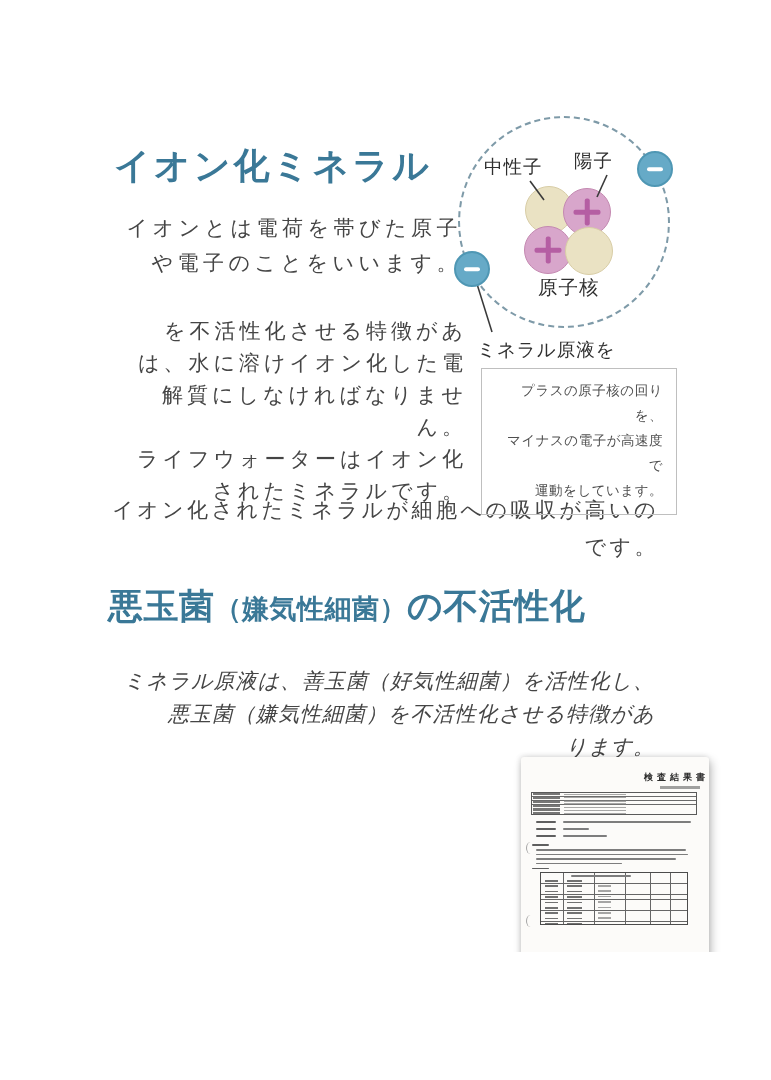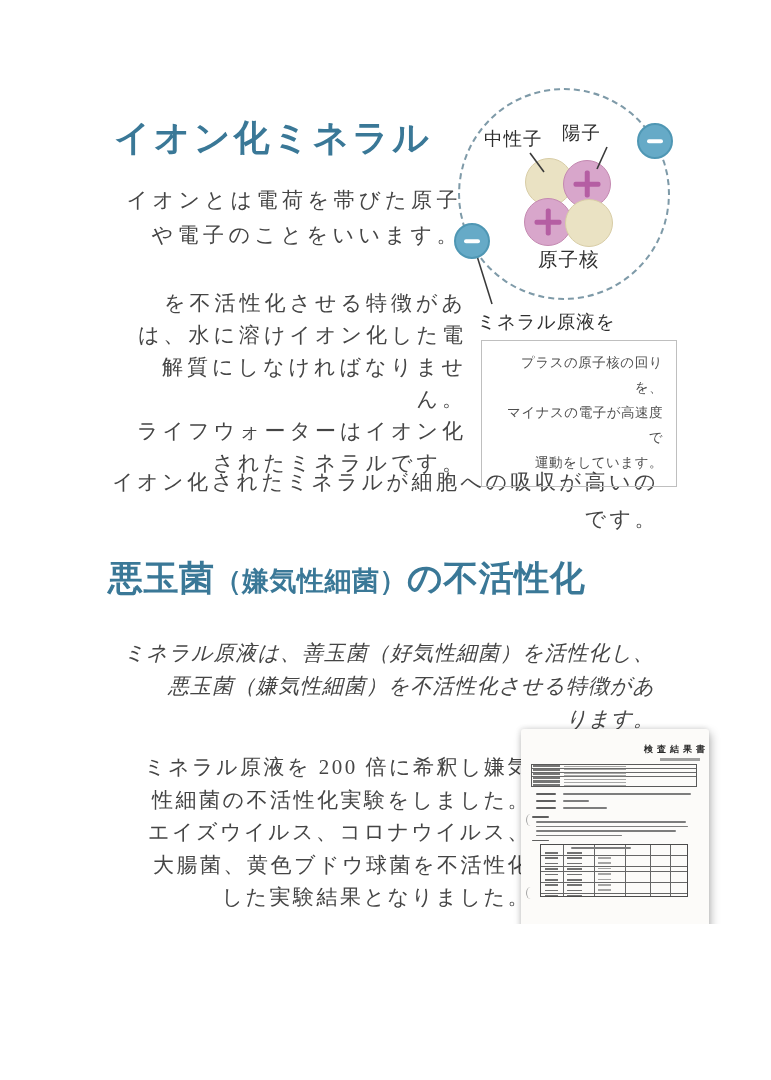--- a/index.html
+++ b/index.html
@@ -1,17 +1,17 @@
 <!DOCTYPE html>
 <html><head>
 <meta charset="utf-8">
 <style>
   html,body{margin:0;padding:0;background:#ffffff;}
   .page{position:relative;width:771px;height:924px;background:#ffffff;overflow:hidden;
-        font-family:"Liberation Serif","DejaVu Serif",serif;color:#3f3f3f;}
+        font-family:"Liberation Serif","DejaVu Serif",serif;color:#3f3f3f;margin-top:28px;}
   .abs{position:absolute;}
   .preline{white-space:pre-line;text-align:right;}
 
   
   .h-blue{color:#3a7897;font-weight:bold;font-family:"Liberation Serif","DejaVu Serif",serif;}
   .title1{left:114px;top:116px;font-size:36px;letter-spacing:3px;line-height:1.25;}
   .title2{left:108px;top:557px;font-size:35px;letter-spacing:0.5px;line-height:1.25;}
   .title2 .paren{font-size:27px;}
 
   
@@ -33,21 +33,21 @@
             width:16px;height:3.5px;background:#ffffff;border-radius:2px;}
   .nucleus{width:48px;height:48px;}
   .neutron{background:#eae2c3;border:1.5px solid #d8cda6;}
   .proton{background:#d8a6cb;border:1.5px solid #c489b1;}
   .n-tl{left:525px;top:158px;z-index:1;} .p-tr{left:563px;top:160px;z-index:2;}
   .p-bl{left:524px;top:198px;z-index:3;} .n-br{left:565px;top:199px;z-index:4;}
   .plusbar{position:absolute;background:#b55ea3;border-radius:2px;}
   .plus-h{left:50%;top:50%;transform:translate(-50%,-50%);width:27px;height:4.5px;}
   .plus-v{left:50%;top:50%;transform:translate(-50%,-50%);width:4.5px;height:27px;}
   .dlabel{color:#2f2f2f;font-size:18.5px;letter-spacing:1px;z-index:7;}
-  .lbl-neutron{left:484px;top:126px;} .lbl-proton{left:562px;top:120px;}
+  .lbl-neutron{left:484px;top:126px;} .lbl-proton{left:574px;top:120px;}
   .lbl-nucleus{left:538px;top:246px;font-size:19.5px;} .lbl-electron{left:477px;top:309px;}
   .leader{left:450px;top:80px;z-index:5;}
   .notebox{left:481px;top:340px;width:168px;padding:10px 13px;border:1px solid #bfbfbf;
            font-size:13.5px;line-height:1.85;color:#4e4e4e;letter-spacing:0.5px;}
 
   
   .paper{left:521px;top:729px;width:188px;height:284px;background:#fcfbf9;border-radius:3px;
          box-shadow:2px 4px 10px rgba(0,0,0,0.28),-1px -1px 5px rgba(0,0,0,0.10);z-index:8;}
   .rpt-title{position:absolute;left:0;top:14px;width:100%;text-align:right;
              font-size:9px;font-weight:bold;letter-spacing:4px;color:#2b2b2b;}
@@ -129,25 +129,20 @@
 
   <div class="abs sans preline notebox">プラスの原子核の回りを、
 マイナスの電子が高速度で
 運動をしています。</div>
 
   <div class="abs h-blue title2"><span>悪玉菌</span><span class="paren">（嫌気性細菌）</span><span>の不活性化</span></div>
 
   <div class="abs para preline p-feat">ミネラル原液は、善玉菌（好気性細菌）を活性化し、
 悪玉菌（嫌気性細菌）を不活性化させる特徴があ
 ります。</div>
-  <div class="abs para preline p-exp">ミネラル原液を 200 倍に希釈し嫌気
-性細菌の不活性化実験をしました。
-エイズウイルス、コロナウイルス、
-大腸菌、黄色ブドウ球菌を不活性化
-した実験結果となりました。</div>
   <div class="abs footnote">※日本食品衛生協会、群馬大学、石川県予防医学協会調べ</div>
 
   <div class="abs paper">
     <div class="rpt-title">検査結果書</div>
     <div class="rpt-mark-tr"></div>
 
     <div class="box rpt-fields">
       <div class="labels"></div>
       <div class="vals"></div>
     </div>

